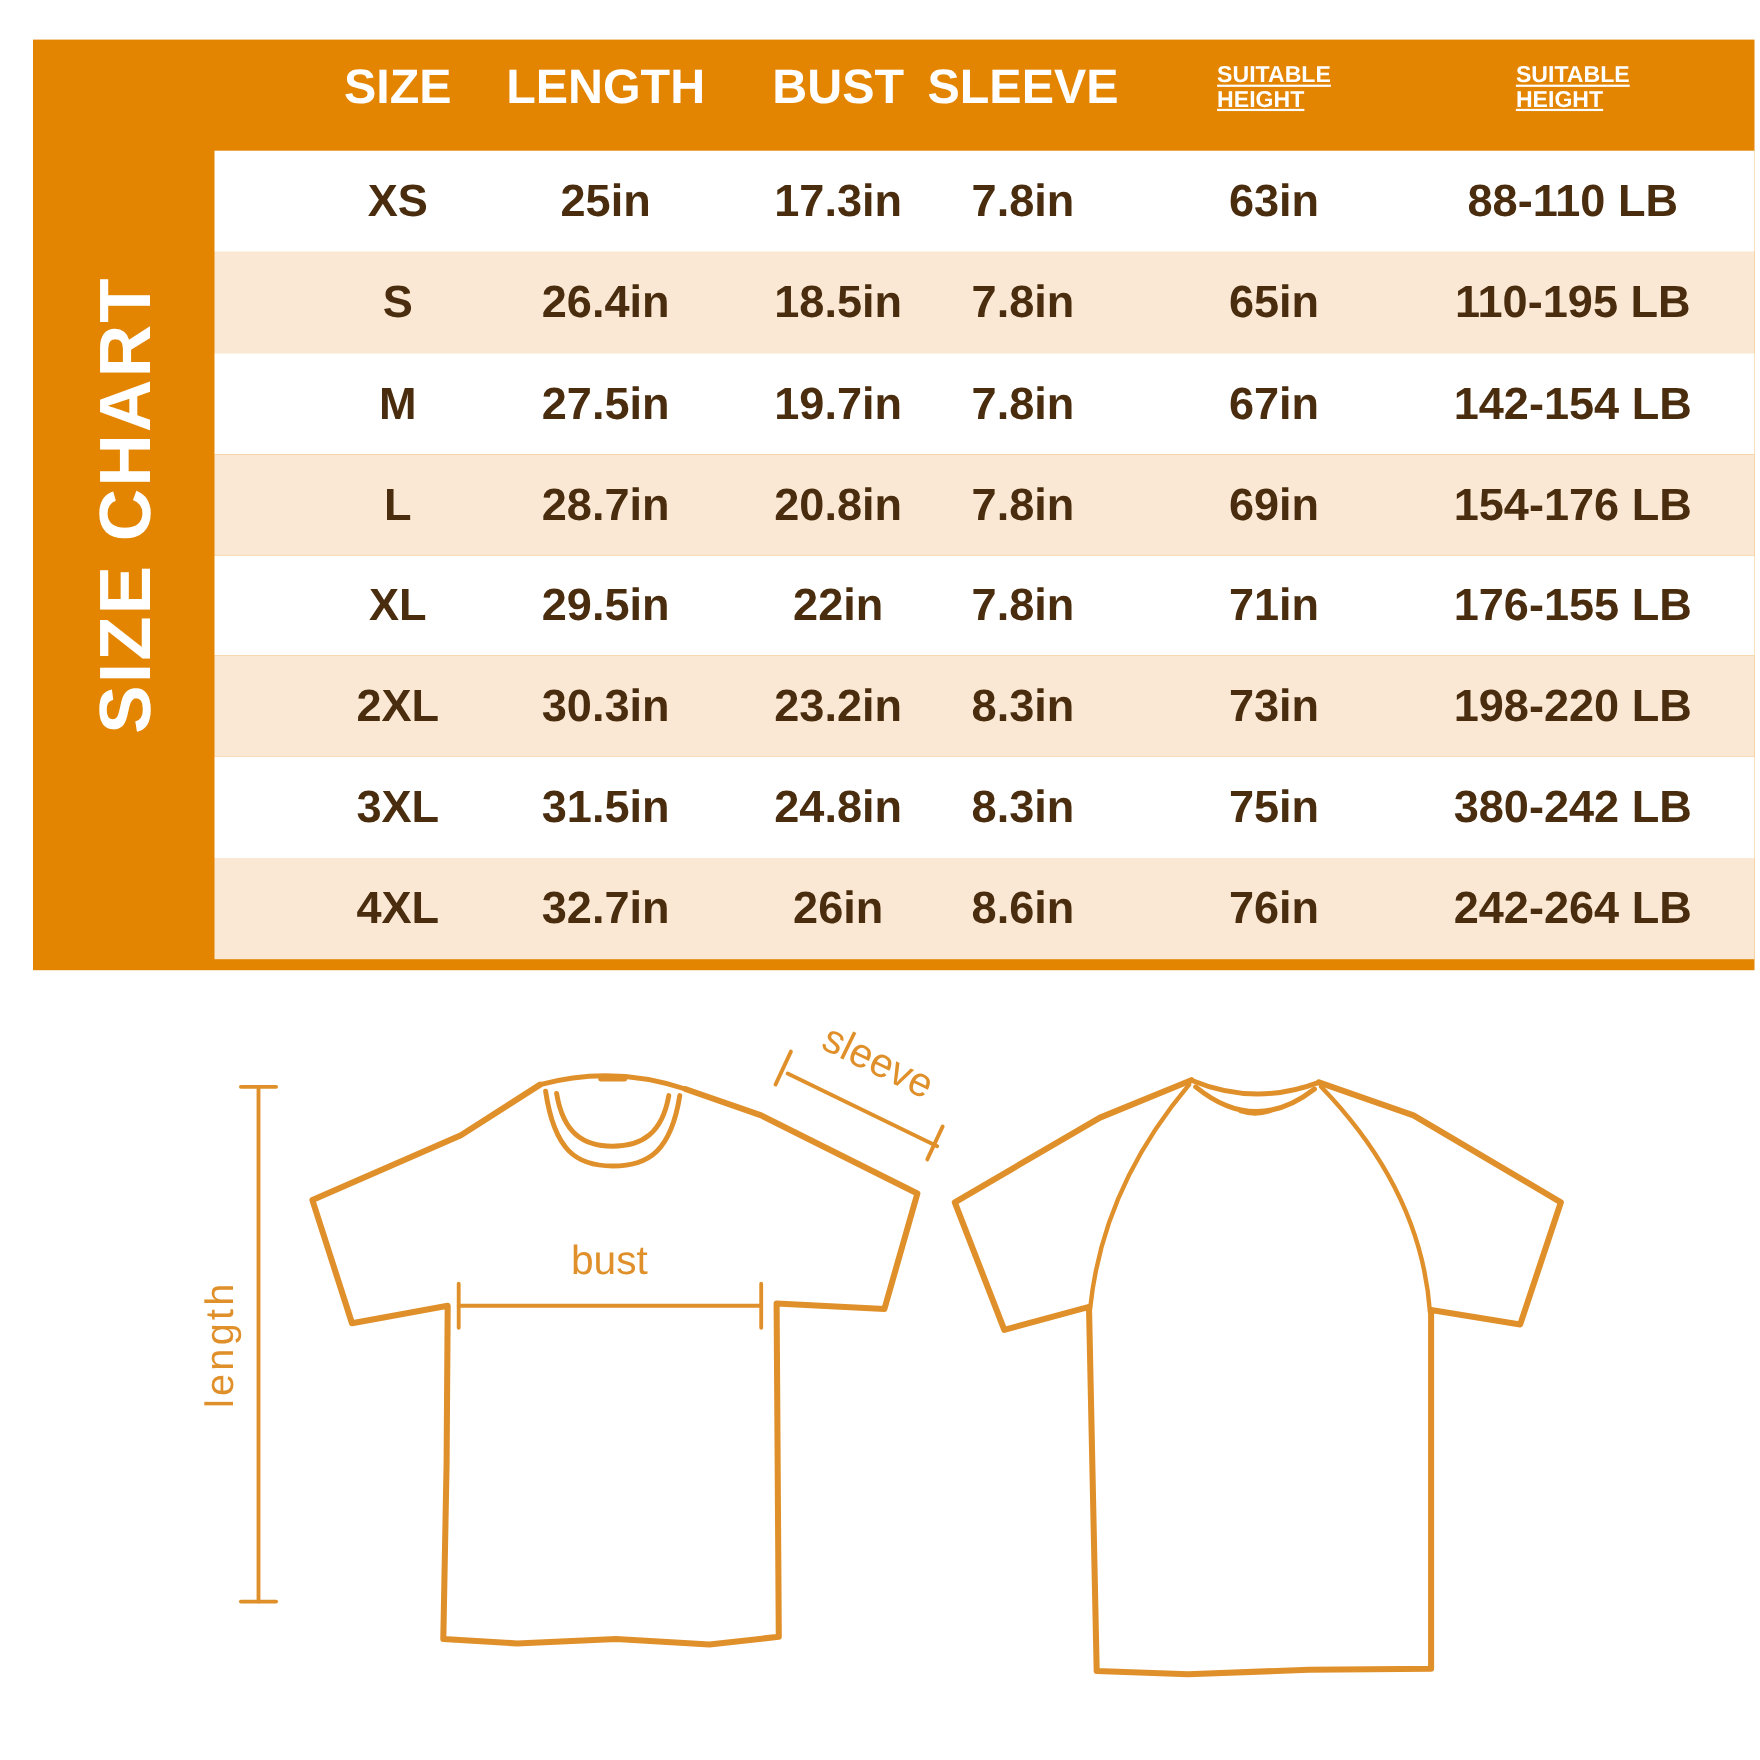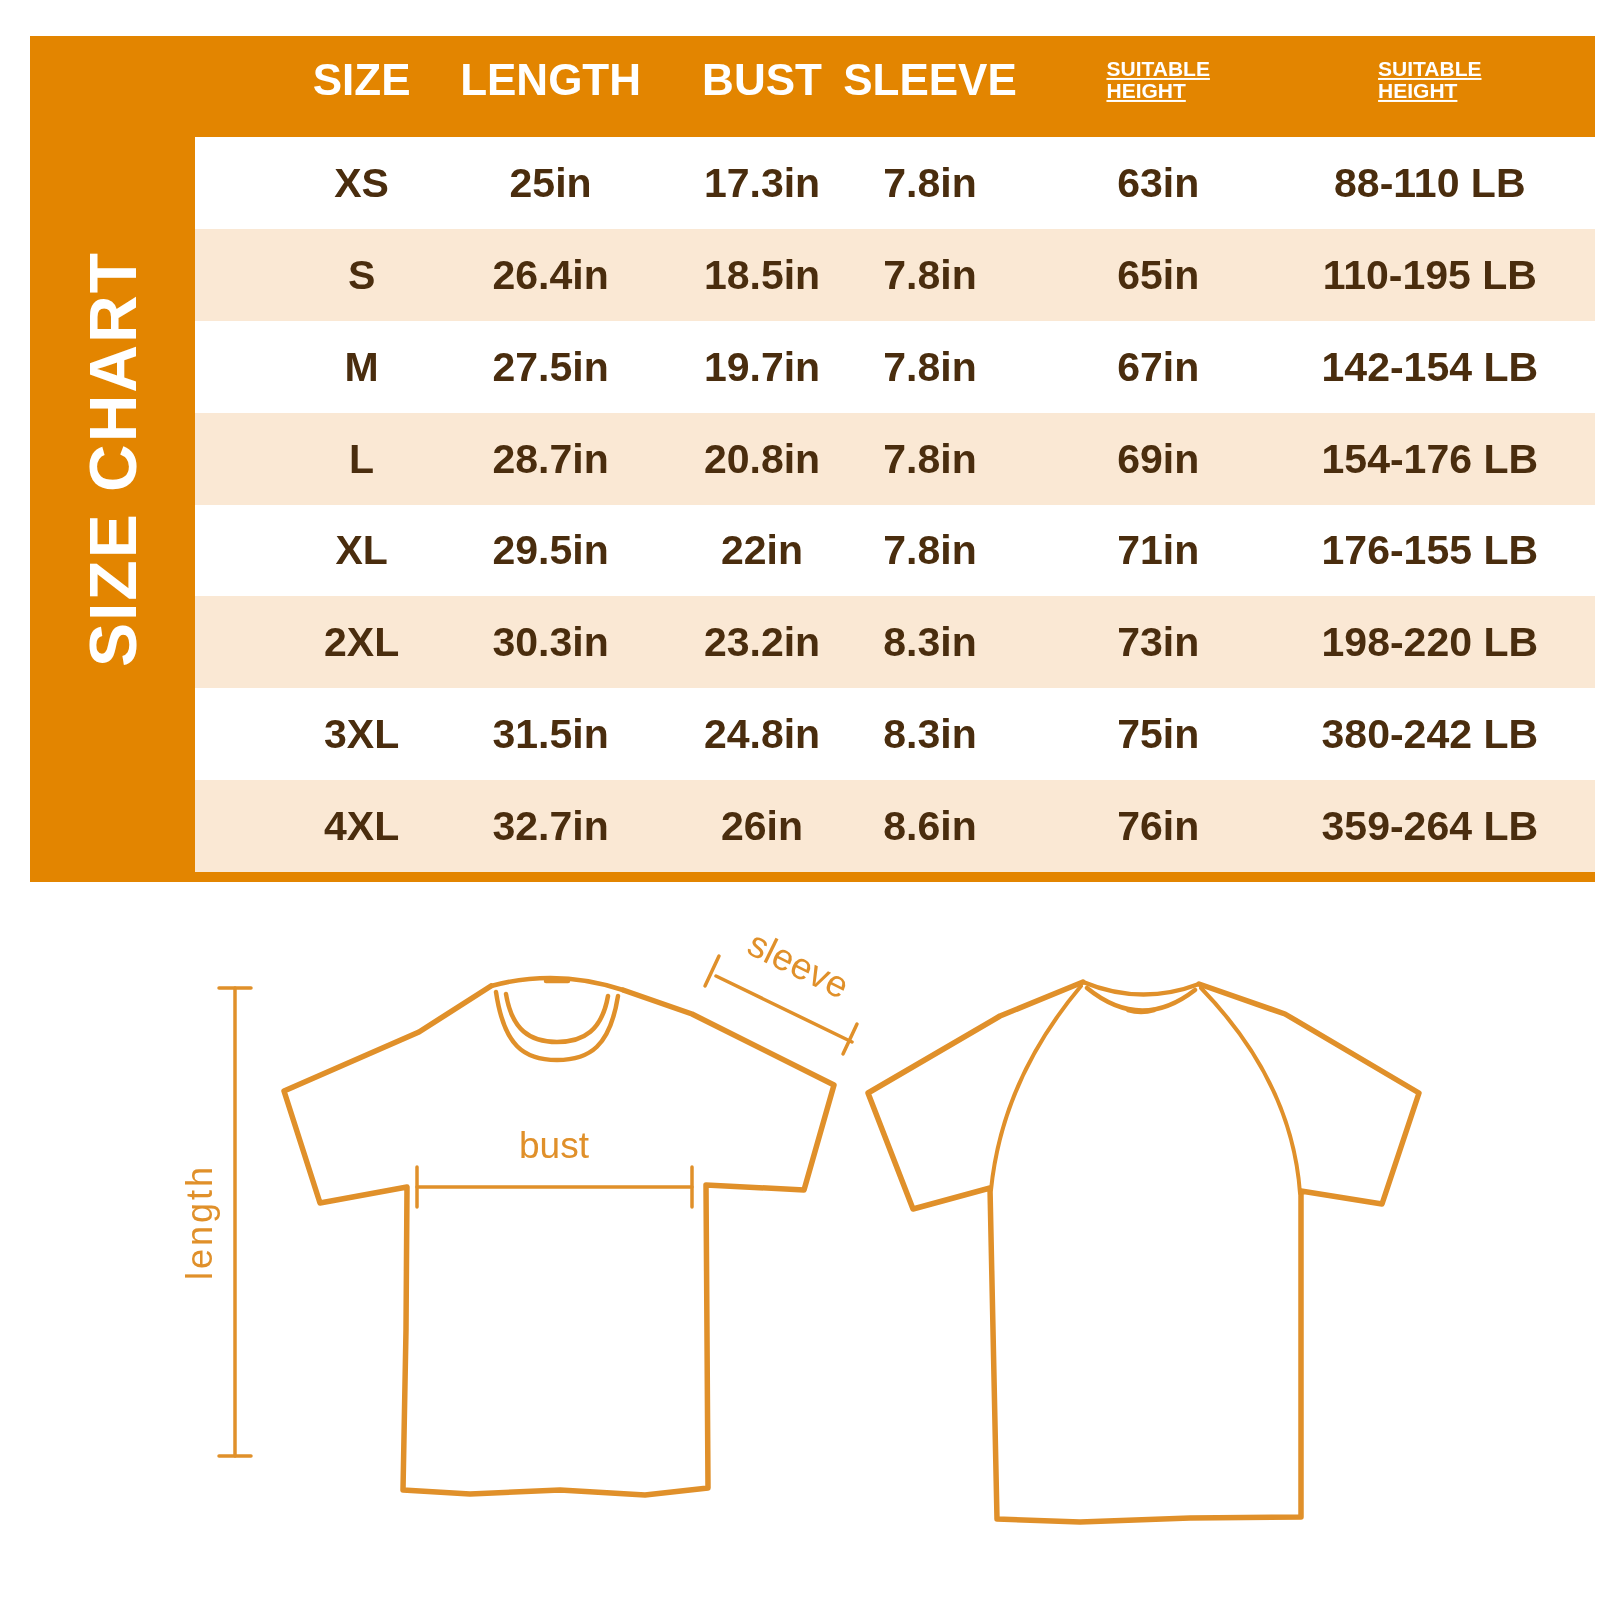--- a/index.html
+++ b/index.html
@@ -151,21 +151,21 @@
         <span class="cell col-4">8.3in</span>
         <span class="cell col-5">75in</span>
         <span class="cell col-6">380-242 LB</span>
       </div>
       <div class="row">
         <span class="cell col-1">4XL</span>
         <span class="cell col-2">32.7in</span>
         <span class="cell col-3">26in</span>
         <span class="cell col-4">8.6in</span>
         <span class="cell col-5">76in</span>
-        <span class="cell col-6">359-264 LB</span>
+        <span class="cell col-6">242-264 LB</span>
       </div>
     </div>
   </div>
 
   <svg class="diagram" viewBox="0 0 1600 700">
 
     <g>
       <path class="stroke shirt" d="M491,86 L419,132 L284,191 L320,303 L407,287 L406,430 L403,590
                                     L470,594 L560,590 L645,595 L708,588 L706,285
                                     L804,290 L834,185 L692,114 L623,90"></path>

